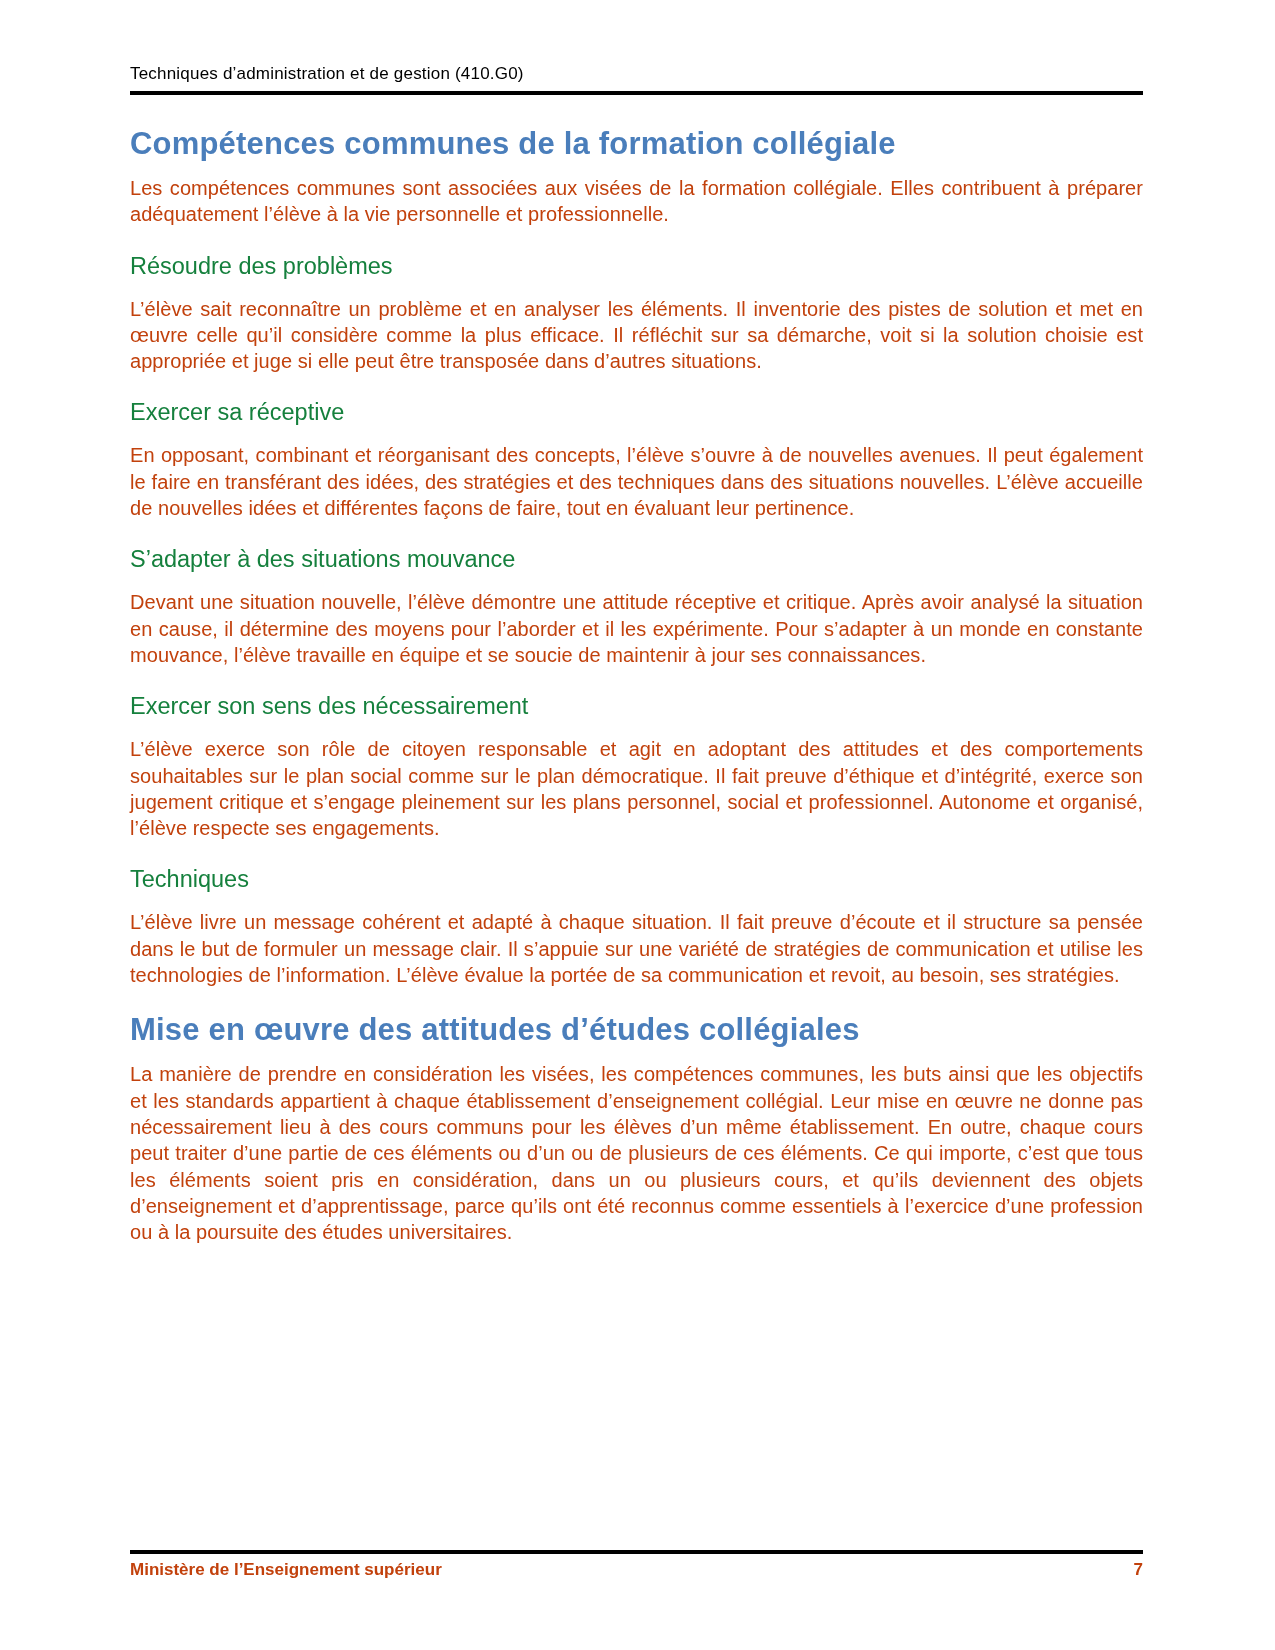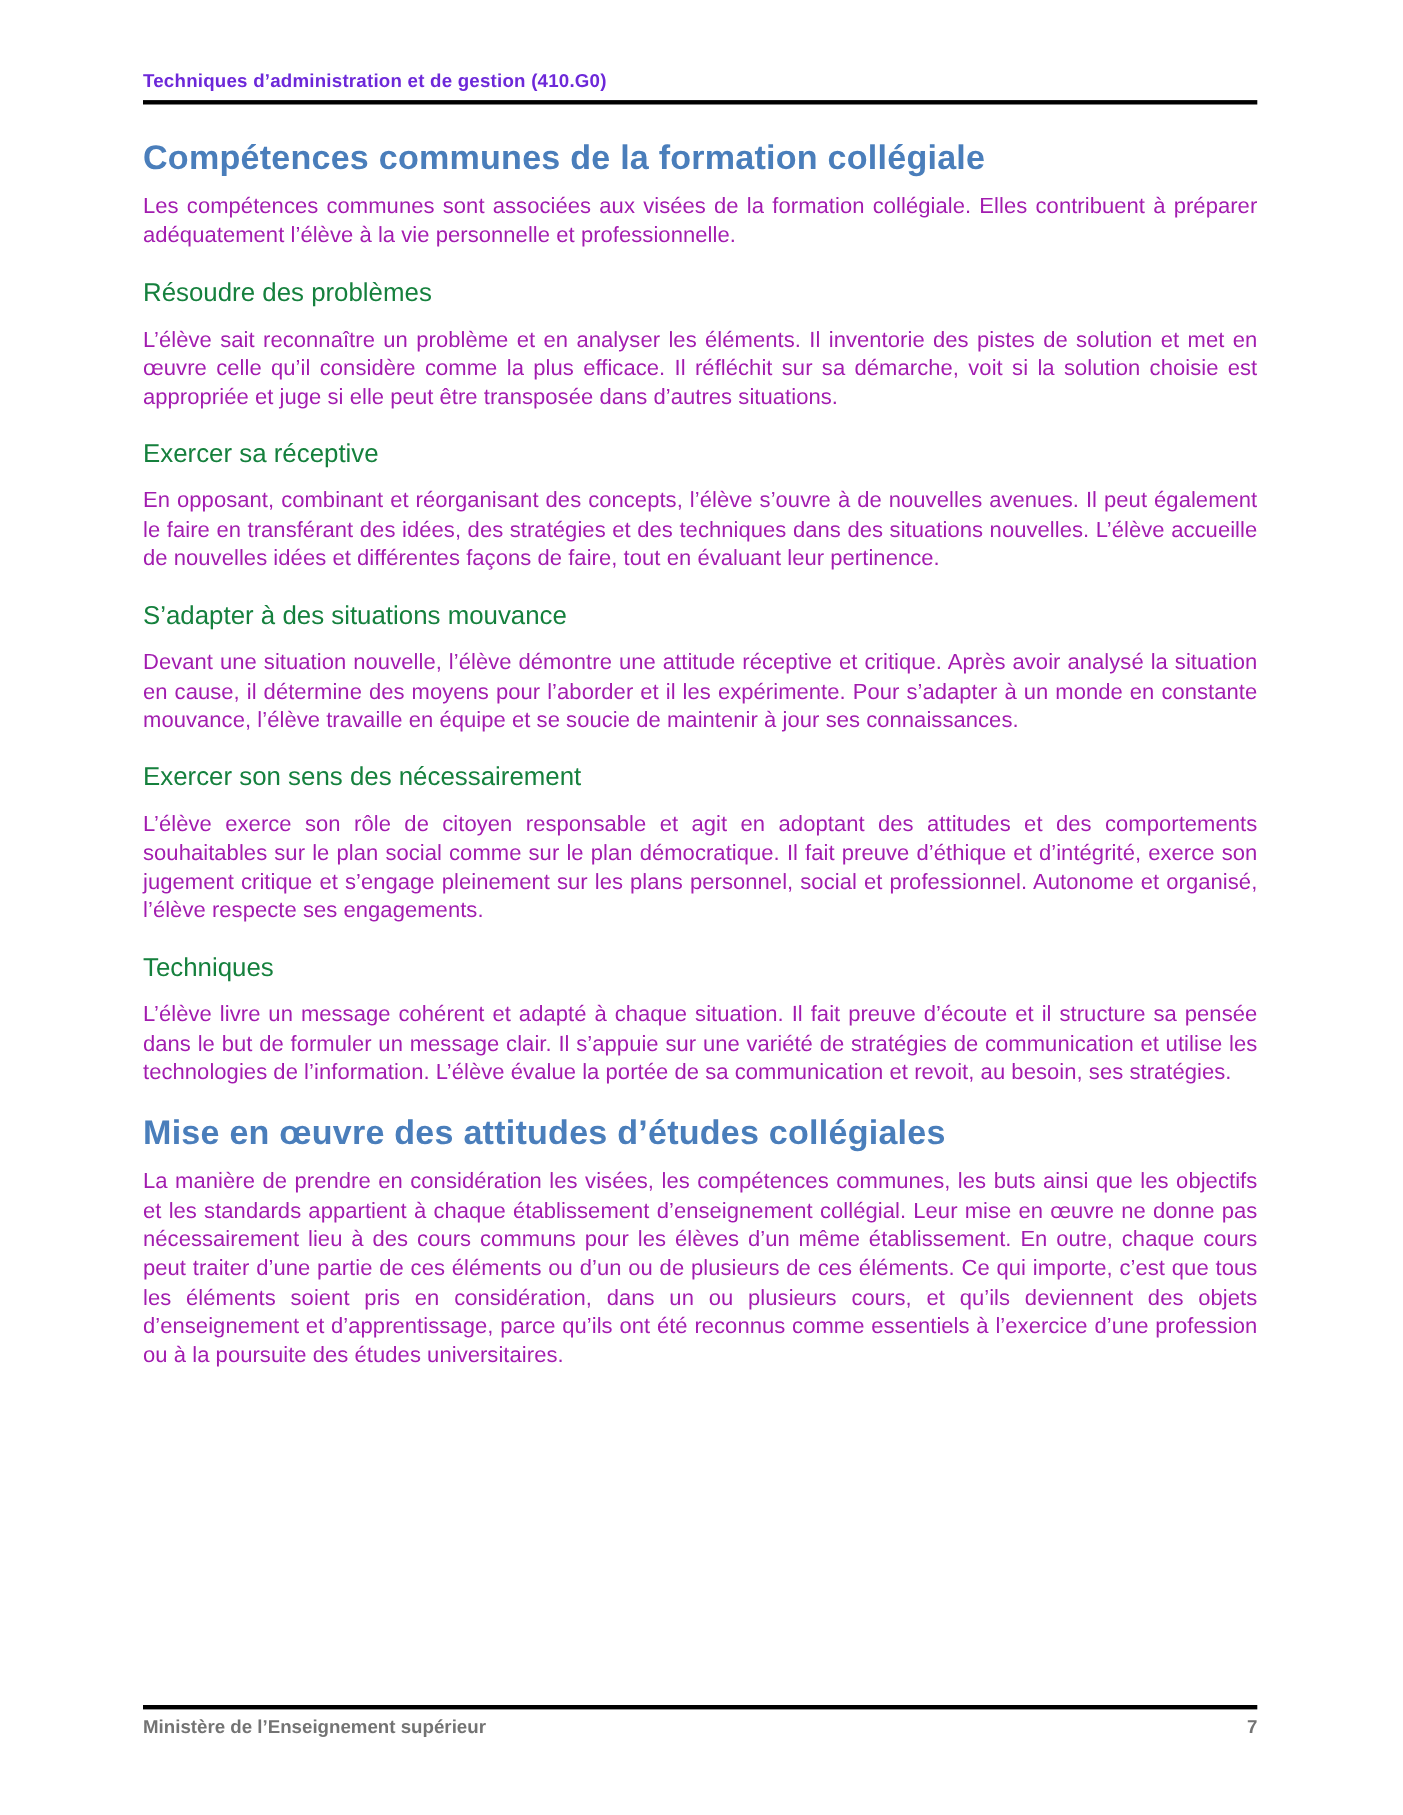--- a/index.html
+++ b/index.html
@@ -20,22 +20,22 @@
     background: #ffffff;
   }
   .content {
     position: absolute;
     left: 130px;
     top: 64px;
     width: 1013px;
   }
   .running-header-title {
     font-size: 17px;
-    font-weight: bold;
-    color: #6d28d9;
+    font-weight: normal;
+    color: #000000;
     line-height: 20px;
     letter-spacing: 0.2px;
   }
   .header-rule {
     height: 4px;
     background: #000000;
     margin-top: 7px;
   }
   h1 {
     font-size: 31px;
@@ -51,21 +51,21 @@
   h2 {
     font-size: 23.5px;
     font-weight: normal;
     color: #15803d;
     line-height: 29px;
     margin: 24px 0 0 0;
   }
   p {
     font-size: 20px;
     line-height: 26.3px;
-    color: #a21caf;
+    color: #c2410c;
     text-align: justify;
     margin: 15px 0 0 0;
     letter-spacing: 0.05px;
   }
   .footer {
     position: absolute;
     left: 130px;
     width: 1013px;
     top: 1550px;
   }
@@ -73,21 +73,21 @@
     height: 4px;
     background: #000000;
   }
   .footer-row {
     display: flex;
     justify-content: space-between;
     align-items: flex-start;
     margin-top: 6px;
     font-size: 17px;
     font-weight: bold;
-    color: #737373;
+    color: #c2410c;
   }
 </style>
 </head>
 <body>
 
 <div class="page">
 
   <div class="content">
 
     <div class="running-header">

